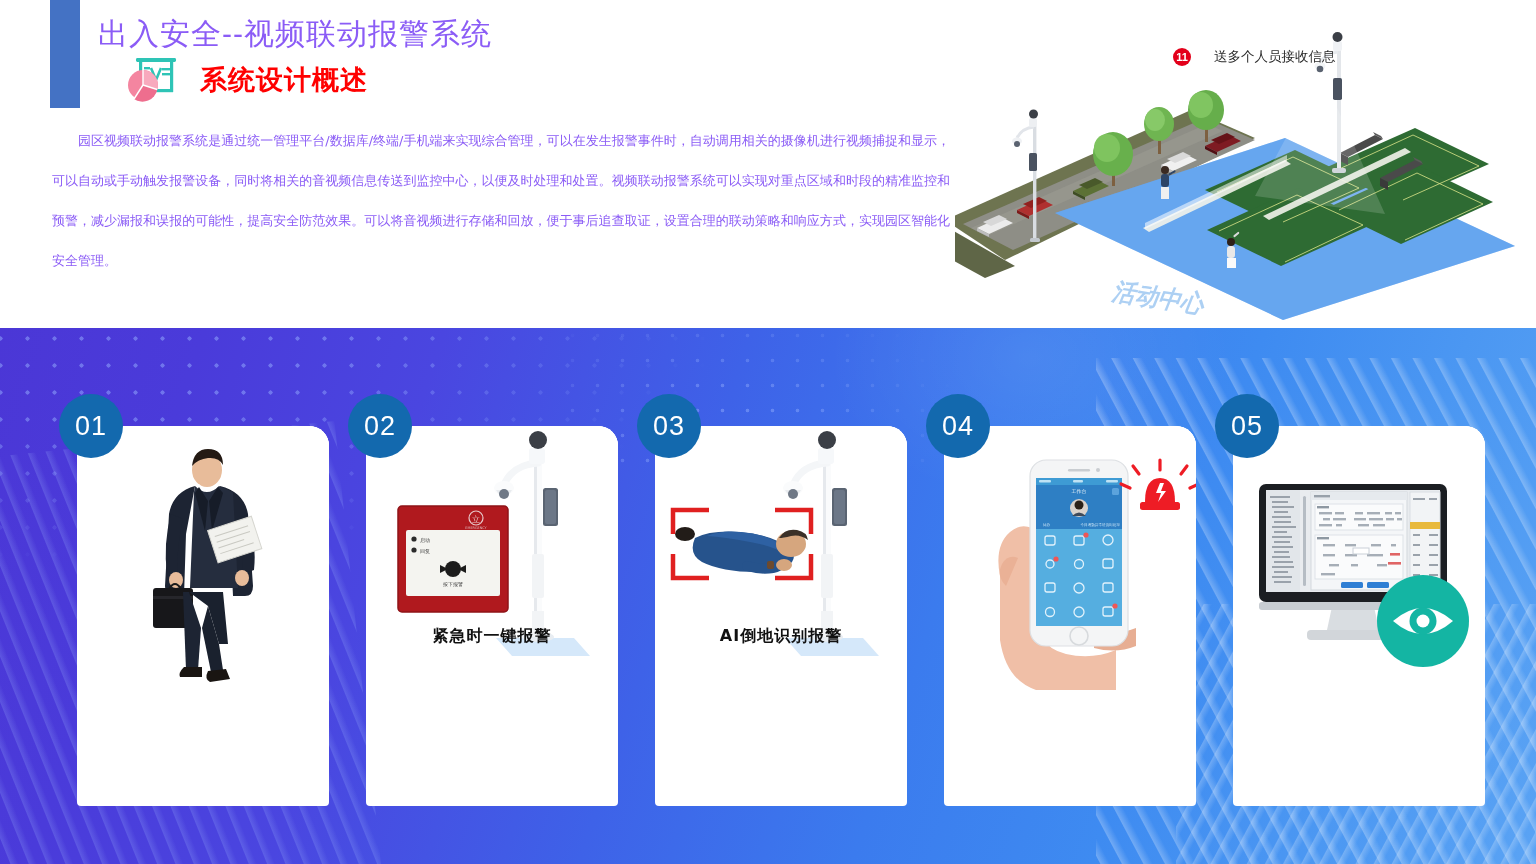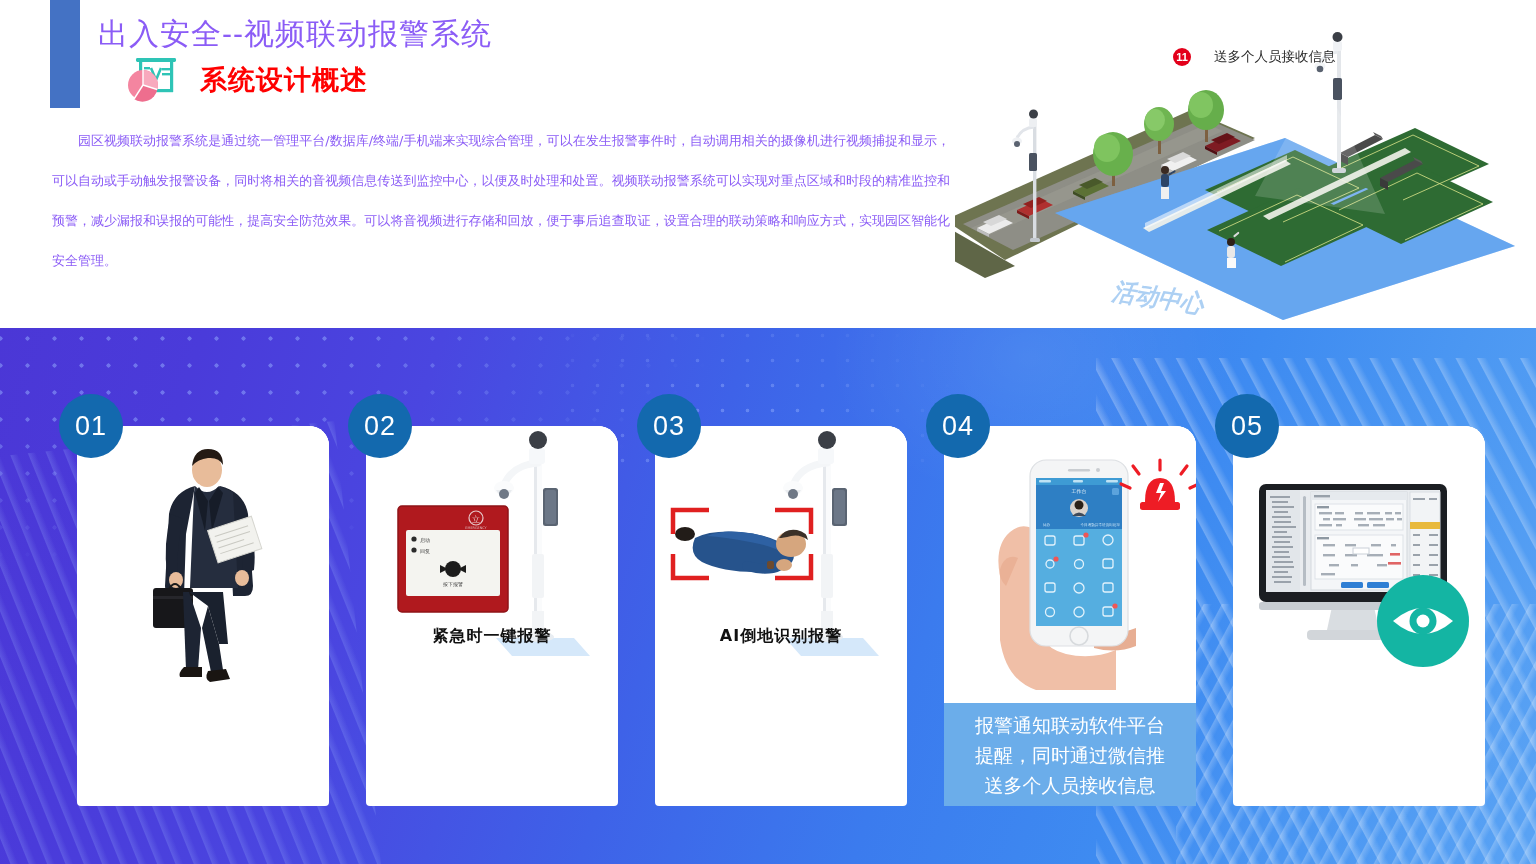--- a/index.html
+++ b/index.html
@@ -499,23 +499,20 @@
             <g stroke="#EE1C25" stroke-width="3.2" stroke-linecap="round">
               <line x1="195" y1="48" x2="189" y2="40"></line>
               <line x1="216" y1="44" x2="216" y2="34"></line>
               <line x1="237" y1="48" x2="243" y2="40"></line>
               <line x1="186" y1="62" x2="177" y2="58"></line>
               <line x1="246" y1="62" x2="255" y2="58"></line>
             </g>
           </g>
         </svg>
       </div>
-      <div class="card-caption">报警通知联动软件平台
-提醒，同时通过微信推
-送多个人员接收信息</div>
     </div>
 
     <div class="card" style="left:1233px;">
       <div class="badge">05</div>
       <div class="card-media">
         <svg class="media-svg" viewBox="0 0 252 277">
           <rect width="252" height="277" fill="#ffffff"></rect>
 
           <rect x="26" y="58" width="188" height="118" rx="7" fill="#1B1E22"></rect>
           <rect x="33" y="64" width="174" height="102" fill="#E9ECEF"></rect>

